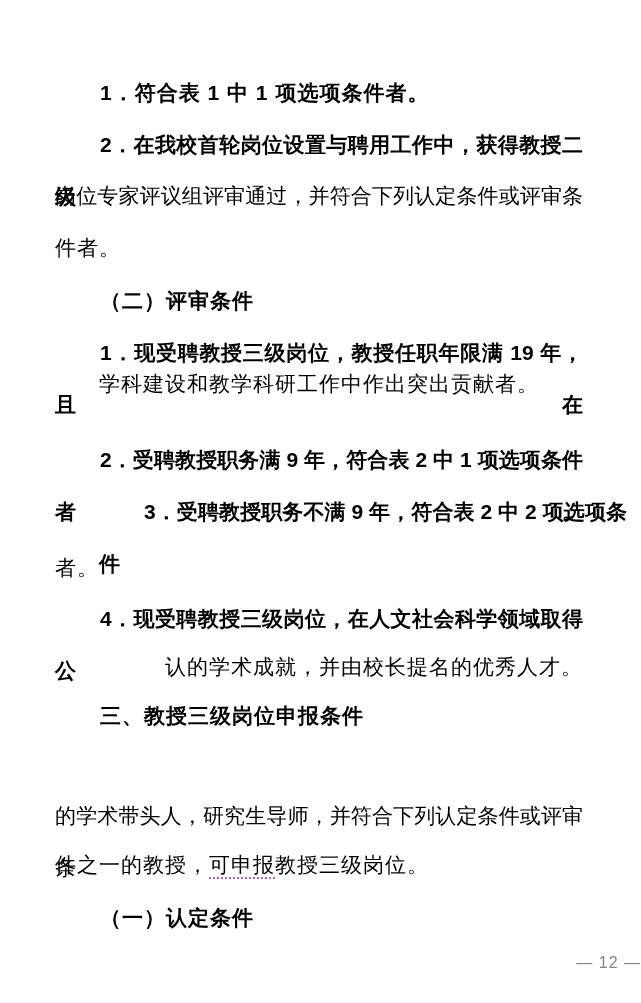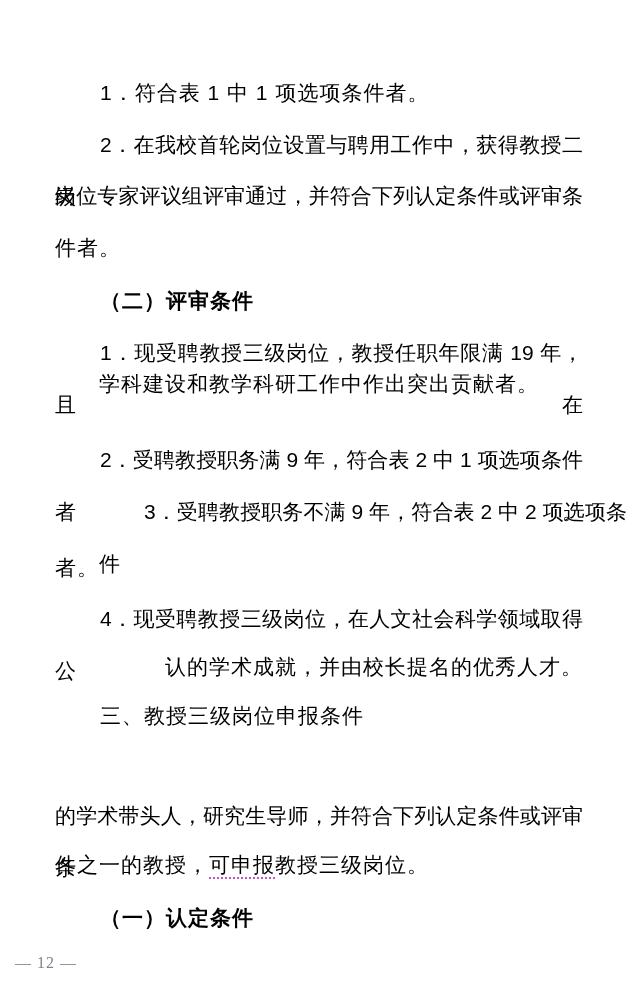--- a/index.html
+++ b/index.html
@@ -26,21 +26,21 @@
     letter-spacing: 1px;
     white-space: nowrap;
     text-align: left;
   }
   .jfull {
     text-align: justify;
     text-align-last: justify;
     letter-spacing: 0;
     white-space: normal;
   }
-  .indent { text-indent: 45px; }
+  .indent { text-indent: 45px; font-weight: bold; }
   .bold   { font-weight: bold; }
 
   .l0  { top: 67px; }
   .l1  { top: 119px; }
   .l2  { top: 170px; }
   .l3  { top: 222px; }
   .l4  { top: 275px; }
   .l5  { top: 327px; }
   .l6  { top: 358px; text-align: center; }
   .l7  { top: 434px; }
@@ -58,22 +58,22 @@
     border-bottom: 2px dotted #c455c4;
     padding-bottom: 1px;
   }
   .footer {
     position: absolute;
     left: 0;
     right: 0;
     top: 950px;
     height: 26px;
     line-height: 26px;
-    text-align: left;
-    font-family: Liberation Serif, serif;
+    text-align: right;
+    font-family: Liberation Sans, sans-serif;
     font-size: 16px;
     letter-spacing: 1px;
     color: #7d8591;
     padding-left: 15px;
   }
 </style>
 </head>
 <body>
 
 <div class="page">

